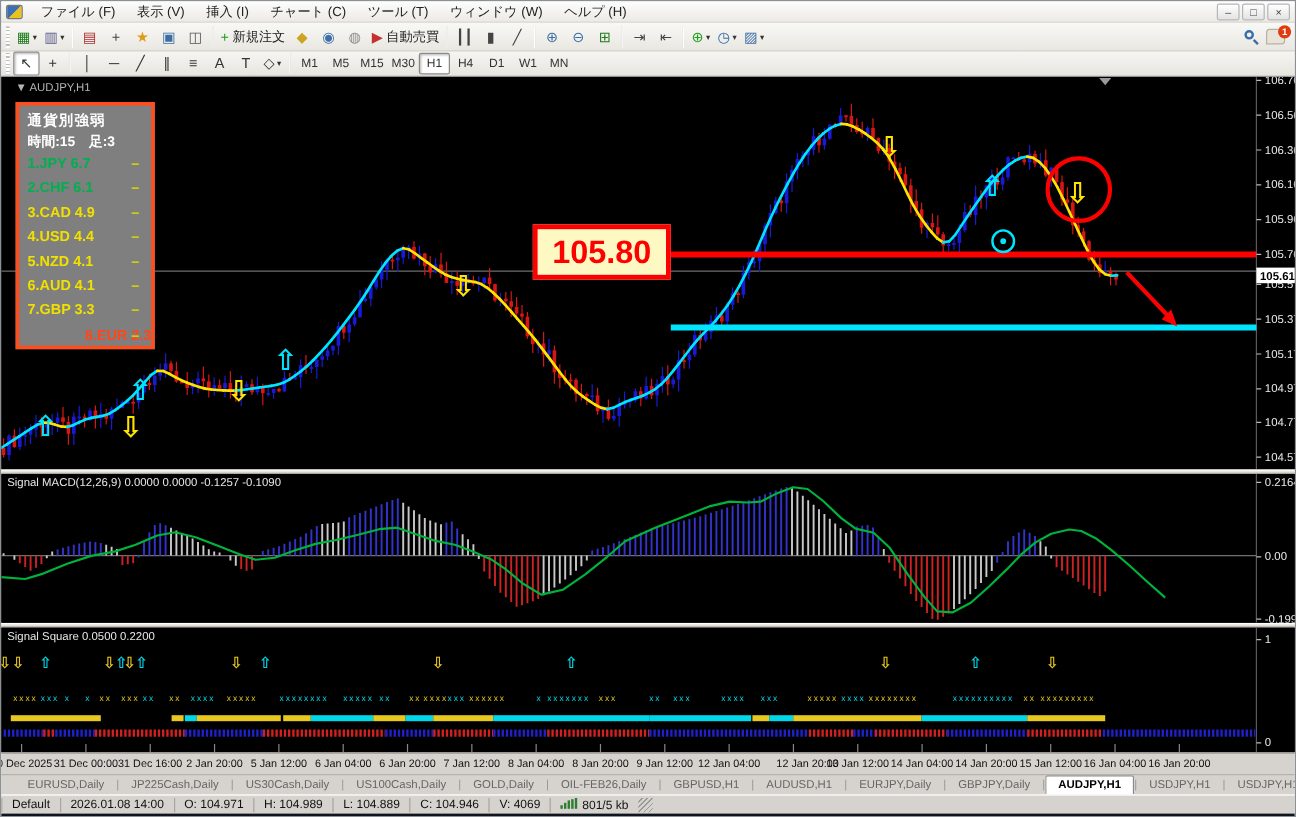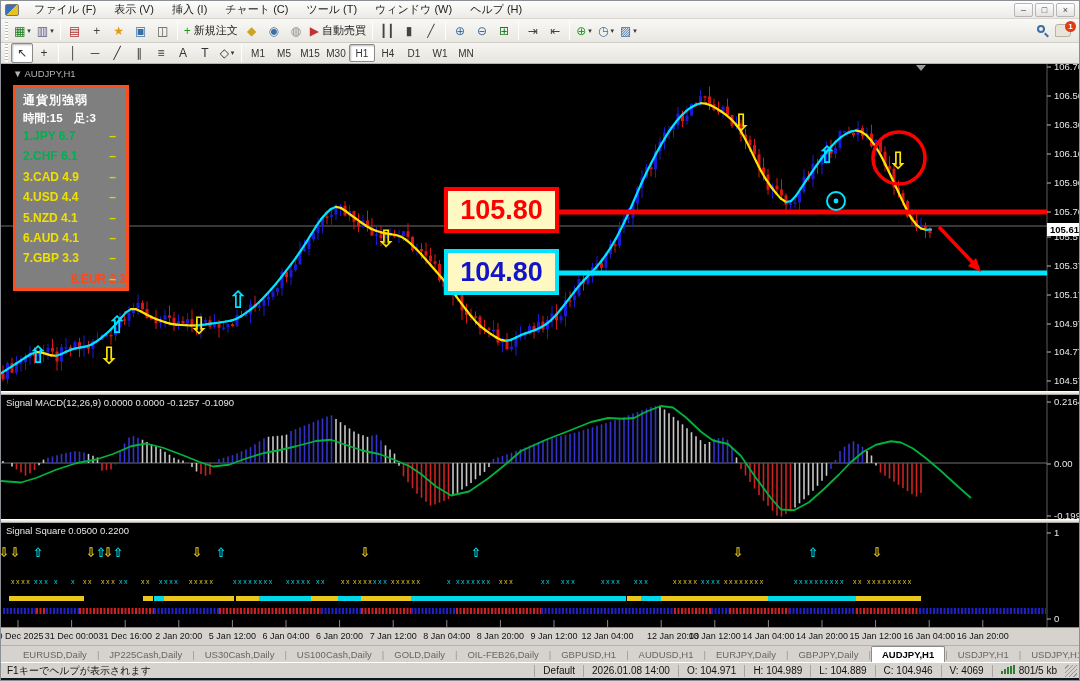--- a/index.html
+++ b/index.html
@@ -891,21 +891,20 @@
           <div class="str-row" style="color: rgb(0, 176, 80);">2.CHF 6.1<span class="str-dash">–</span></div>
           <div class="str-row" style="color: rgb(240, 224, 0);">3.CAD 4.9<span class="str-dash">–</span></div>
           <div class="str-row" style="color: rgb(240, 224, 0);">4.USD 4.4<span class="str-dash">–</span></div>
           <div class="str-row" style="color: rgb(240, 224, 0);">5.NZD 4.1<span class="str-dash">–</span></div>
           <div class="str-row" style="color: rgb(240, 224, 0);">6.AUD 4.1<span class="str-dash">–</span></div>
           <div class="str-row" style="color: rgb(240, 224, 0);">7.GBP 3.3<span class="str-dash">–</span></div>
           <div class="str-row" style="color: rgb(255, 71, 25); text-align: right;">8.EUR 2.3<span class="str-dash">–</span></div>
         </div>
     </div>
     <div class="lvl-box" id="lvl-high">105.80</div>
-    <div class="lvl-box" id="lvl-low">104.80</div>
   </div>
 
   <div class="splitter"></div>
 
   <div class="panel" id="macd-panel">
     <svg id="macdsvg" width="1080" height="124" viewBox="0 394 1080 124">
         <rect x="0" y="394" width="1080" height="124" fill="#000"></rect>
         <line x1="1046" y1="394" x2="1046" y2="518" stroke="#5a5a5a" stroke-width="1"></line>
         <line x1="0" y1="462" x2="1046" y2="462" stroke="#707070" stroke-width="1"></line>
         <line x1="2" y1="460" x2="2" y2="462" stroke="#c8c8c8" stroke-width="1.6"></line>
@@ -1278,21 +1277,20 @@
         <div class="tab active">AUDJPY,H1</div>
         <div class="tab-sep">|</div>
         <div class="tab">USDJPY,H1</div>
         <div class="tab-sep">|</div>
         <div class="tab">USDJPY,H1</div>
       </div>
 
   </div>
 
   <div id="statusbar">
-    <div id="status-help">F1キーでヘルプが表示されます</div>
     <div class="st-cell">Default</div>
     <div class="st-cell">2026.01.08 14:00</div>
     <div class="st-cell">O: 104.971</div>
     <div class="st-cell">H: 104.989</div>
     <div class="st-cell">L: 104.889</div>
     <div class="st-cell">C: 104.946</div>
     <div class="st-cell">V: 4069</div>
     <div class="st-cell">
       <span id="conn-icon">
           <span style="height: 3px;"></span>

